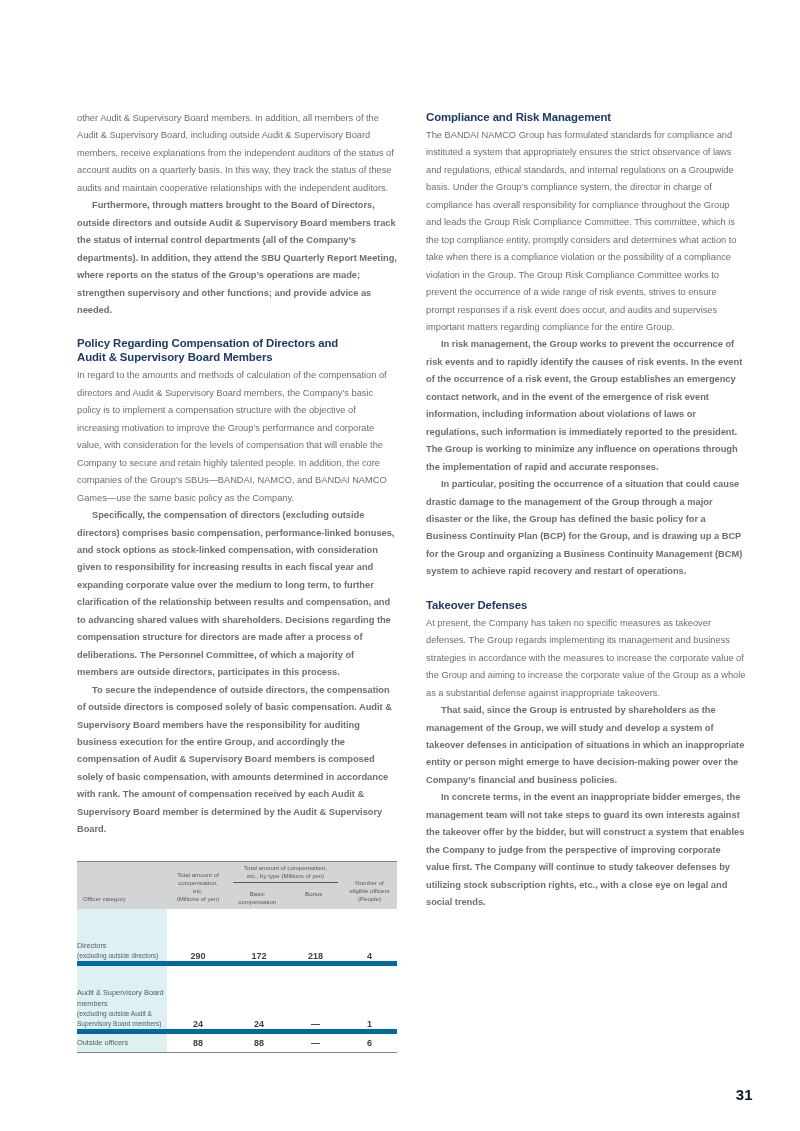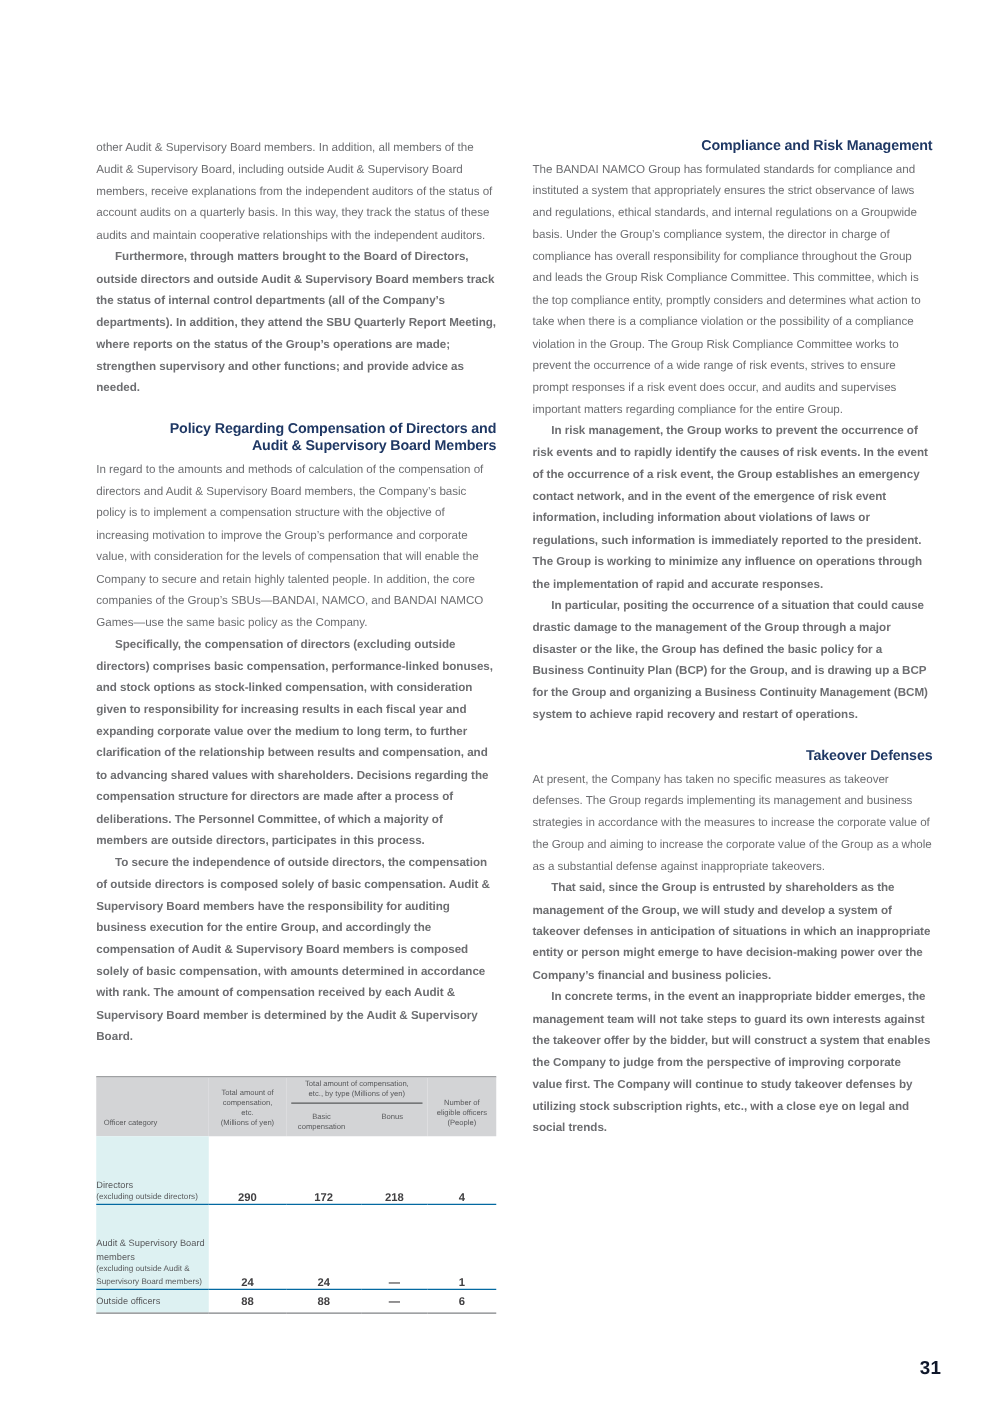--- a/index.html
+++ b/index.html
@@ -36,21 +36,20 @@
     flex: 0 0 320px;
   }
 
   h2.section-heading {
     font-size: 11.4px;
     line-height: 14px;
     font-weight: bold;
     color: #1f3864;
     margin: 0 0 3px 0;
     letter-spacing: -0.1px;
-    text-align: right;
   }
   h2.section-heading.spaced {
     margin-top: 17px;
   }
   h2.section-heading .l2 { display: block; }
 
   p.body {
     font-size: 9.3px;
     line-height: 17.45px;
     color: #6d6e71;
@@ -118,21 +117,21 @@
   .sub-head > div {
     flex: 1 1 50%;
     font-size: 6.1px;
     line-height: 8.1px;
     color: #58595b;
     text-align: center;
   }
 
   .comp-table tbody td {
     padding: 0;
-    border-bottom: 1px solid #0369a1;
+    border-bottom: 5px solid #0369a1;
     vertical-align: bottom;
   }
   .comp-table tbody tr.last td { border-bottom: 1px solid #808285; }
 
   td.cat {
     background: #ddf1f2;
     font-size: 7.4px;
     line-height: 11px;
     color: #58595b;
     padding: 5px 5px 5px 6px;

